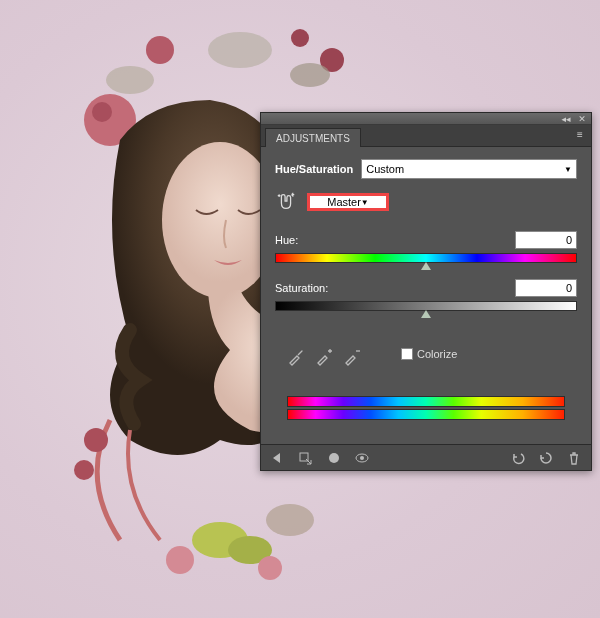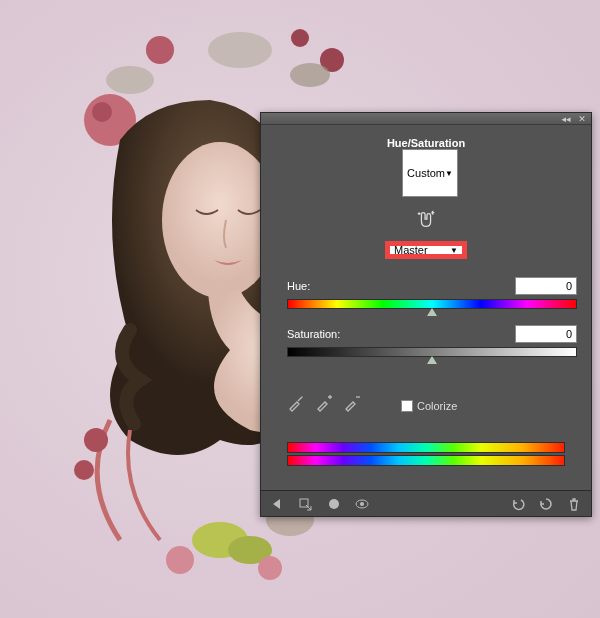--- a/index.html
+++ b/index.html
@@ -71,50 +71,50 @@
     right: 4px; top: 4px;
     width: 14px; height: 14px;
     color: #ccc;
     cursor: pointer;
     font-size: 10px;
     text-align: center;
   }
   .panel-body {
     padding: 8px 14px 10px 14px;
   }
-  .row { display: flex; align-items: center; margin-bottom: 8px; flex-direction: column; }
+  .row { display: flex; align-items: center; margin-bottom: 8px; }
   .title-row { margin: 4px 0 12px 0; }
   .title-label { font-weight: bold; color: #fff; font-size: 11px; white-space: nowrap; }
   .preset-select {
     flex: 1;
     margin-left: 8px;
     height: 18px;
     background: #fff;
     border: 1px solid #888;
     font-size: 11px;
-    padding: 17px 4px;
+    padding: 9px 4px;
     color: #000;
     display: flex;
     align-items: center;
     justify-content: space-between;
     cursor: pointer;
   }
   .range-row { margin-left: 0; margin-bottom: 18px; gap: 10px; }
   .hand-icon {
     width: 22px; height: 22px;
     cursor: pointer;
   }
   .range-select {
     width: 82px; height: 18px;
-    background: #fff; border: 5px solid #ef4444;
+    background: #fff; border: 3px solid #ef4444;
     font-size: 11px; padding: 2px 4px; color: #000;
-    display: flex; align-items: center; justify-content: space-between;
-    cursor: pointer;
-  }
-  .slider-block { margin-left: 12px; margin-bottom: 16px; }
+    display: flex; align-items: center; justify-content: center;
+    cursor: pointer;
+  }
+  .slider-block { margin-left: 0; margin-bottom: 16px; }
   .slider-top { display: flex; justify-content: space-between; align-items: center; margin-bottom: 4px; }
   .slider-label { color: #fff; font-size: 11px; }
   .slider-value {
     width: 62px; height: 18px;
     background: #fff; border: 1px solid #888;
     color: #000; font-size: 11px;
     text-align: right; padding: 2px 4px;
   }
   .track {
     height: 10px; width: 100%;
@@ -138,21 +138,21 @@
     width: 0; height: 0;
     border-left: 5px solid transparent;
     border-right: 5px solid transparent;
     border-bottom: 8px solid #b7c9b7;
     transform: translateX(-5px);
     cursor: pointer;
   }
   .tools-row {
     margin-left: 12px;
     display: flex;
-    align-items: flex-end;
+    align-items: flex-start;
     gap: 10px;
     margin-bottom: 30px;
     margin-top: 37px;
   }
   .eyedrop {
     width: 18px; height: 18px;
     cursor: pointer;
     color: #bbb;
   }
   .colorize-check {
@@ -250,20 +250,24 @@
   </g>
 </svg>
 
 <div class="panel">
 
   <div class="panel-titlebar">
     <span class="titlebar-btn">◂◂</span>
     <span class="titlebar-btn">✕</span>
   </div>
 
+  <div class="panel-tabs">
+    <div class="tab">ADJUSTMENTS</div>
+    <div class="tab-menu">≡</div>
+  </div>
 
   <div class="panel-body">
 
     <div class="row title-row">
       <span class="title-label">Hue/Saturation</span>
       <div class="preset-select">
         <span>Custom</span>
         <span class="caret">▼</span>
       </div>
     </div>

